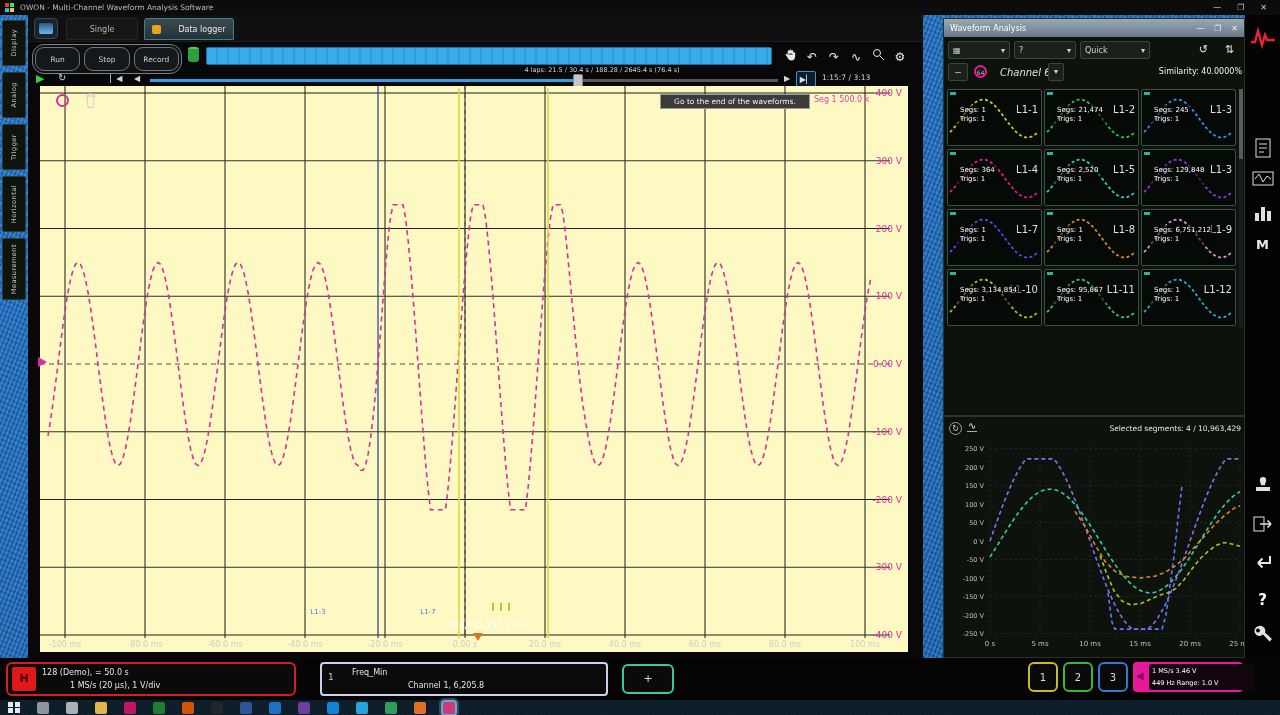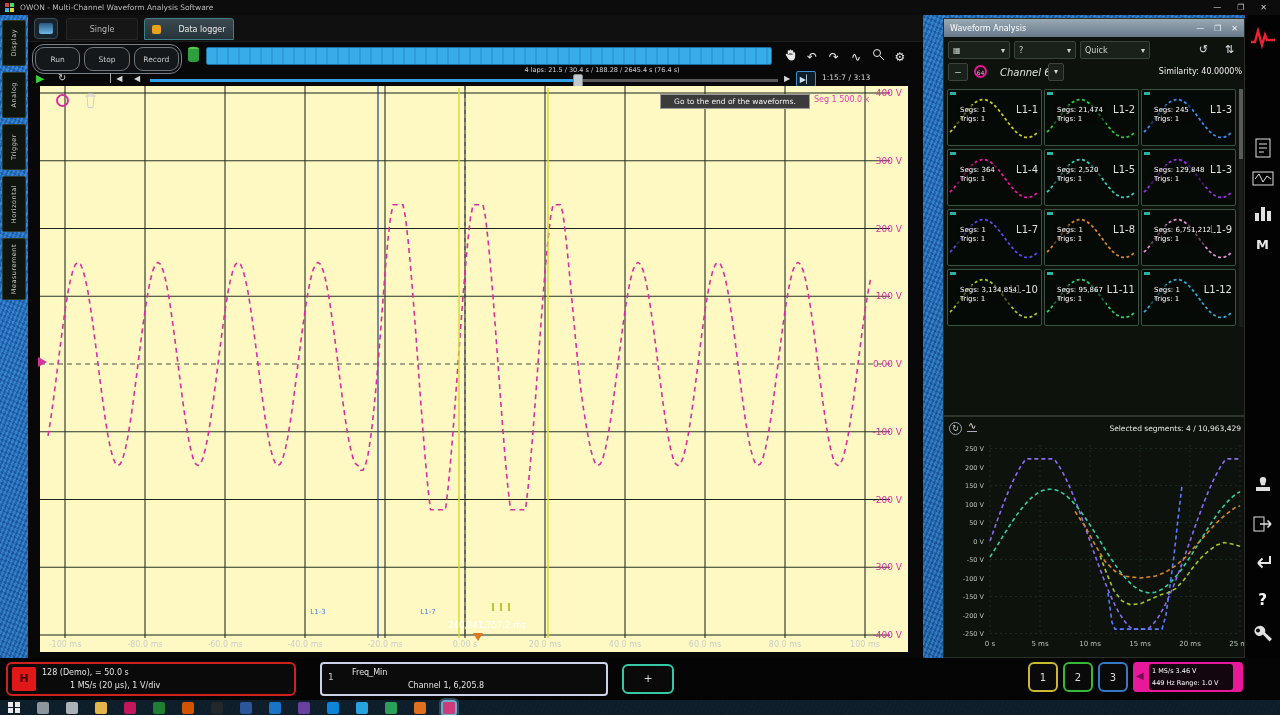--- a/index.html
+++ b/index.html
@@ -81,21 +81,21 @@
   .b-lines{position:absolute;left:34px;top:2px;font-size:8px;color:#e4e4e4;line-height:13px;white-space:nowrap;}
   .b-ind1{margin-left:28px;}
   .badge-meas{position:absolute;left:320px;top:4px;width:288px;height:34px;border:2px solid #cfd0ea;border-radius:4px;background:#0b0b0b;}
   .badge-meas .idx{position:absolute;left:6px;top:8px;font-size:9px;color:#c8c8c8;}
   .badge-meas .b-lines{left:30px;}
   .b-ind2{margin-left:56px;}
   .badge-add{position:absolute;left:622px;top:6px;width:52px;height:30px;border:2px solid #38c8a8;border-radius:6px;color:#d8d8d8;font-size:11px;text-align:center;line-height:26px;background:#0a0a0a;}
   .chbox{position:absolute;top:4px;width:30px;height:30px;border-radius:6px;color:#ddd;font-size:10px;text-align:center;line-height:27px;background:#0a0a0a;}
   .badge-active{position:absolute;left:1133px;top:4px;width:110px;height:30px;background:#e8189a;border-radius:4px;}
   .badge-active .arr{position:absolute;left:3px;top:8px;color:#7a0a50;font-size:10px;}
-  .badge-active .inner{position:absolute;left:16px;top:2px;width:84px;height:26px;background:#14060e;border-radius:3px;color:#fff;font-size:6.5px;line-height:12px;padding:1px 3px;white-space:nowrap;}
+  .badge-active .inner{position:absolute;left:16px;top:2px;width:106px;height:26px;background:#14060e;border-radius:3px;color:#fff;font-size:6.5px;line-height:12px;padding:1px 3px;white-space:nowrap;}
   
   .taskbar{position:absolute;left:0;top:700px;width:1280px;height:15px;background:rgba(12,24,32,.92);display:flex;align-items:center;padding-left:8px;gap:17px;}
   .tb-icon{width:12px;height:12px;border-radius:2px;flex:0 0 auto;}
   .tb-start{background-image:linear-gradient(#e8e8e8,#e8e8e8),linear-gradient(#e8e8e8,#e8e8e8),linear-gradient(#e8e8e8,#e8e8e8),linear-gradient(#e8e8e8,#e8e8e8)!important;background-color:transparent!important;background-size:5px 5px;background-position:0 0,6.5px 0,0 6.5px,6.5px 6.5px;background-repeat:no-repeat;border-radius:0;}
   .tb-active{outline:2px solid #6fa8c8;background-color:#cf3a78;box-shadow:0 0 0 4px #2c4a5c;}
   text{font-family:"DejaVu Sans",sans-serif;}
 </style>
 </head>
 <body>
 

